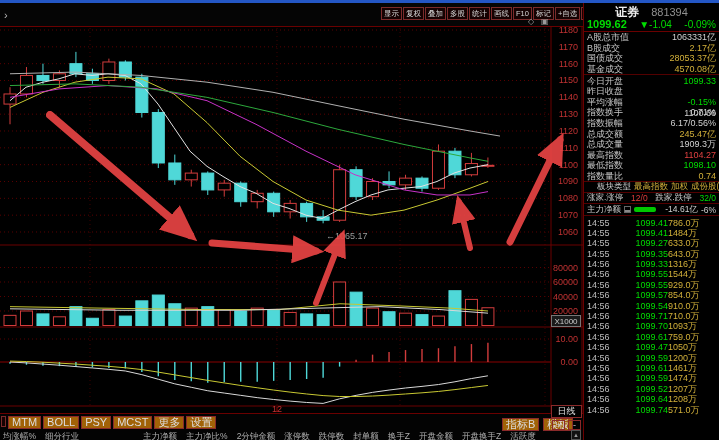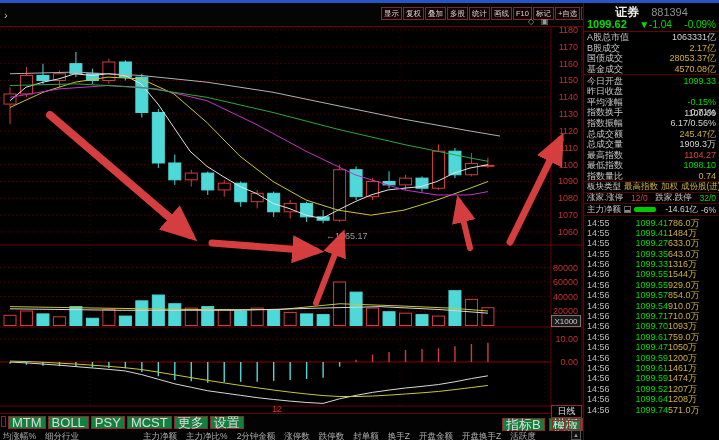--- a/index.html
+++ b/index.html
@@ -17,21 +17,21 @@
   .mini{position:absolute;top:15px;color:#9a9a9a;font-size:8px;line-height:8px}
   
   #chart{position:absolute;left:0;top:27px}
   .period-box{position:absolute;left:551px;top:405px;width:31px;height:13px;border:1px solid #8a2a2a;
     background:#000;color:#e0e0e0;font-size:9px;line-height:11px;text-align:center;z-index:6}
   
   .bottom{position:absolute;left:0;top:413px;width:583px;height:27px;background:#030303;
     border-top:1px solid #6a0000}
   .tabs{position:absolute;left:1px;top:2px;display:flex;gap:2px}
   .tab-stub{width:5px;height:11px;border:1px solid #7c2a2a;background:#150202}
-  .tab{border:1px solid #8a2a2a;background:#15803d;color:#dddddd;font-size:13px;
+  .tab{border:1px solid #8a2a2a;background:#a16207;color:#dddddd;font-size:11px;
     padding:0 3px;line-height:11px;white-space:nowrap}
   .right-btns{position:absolute;left:502px;top:4px;display:flex;gap:4px}
   .pm{position:absolute;left:552px;top:6px;display:flex;gap:3px;z-index:7}
   .pm span{width:13px;height:10px;border:1px solid #8a2a2a;color:#cccccc;font-size:9px;
     line-height:8px;text-align:center}
   .funcs{position:absolute;left:3px;top:17px;display:flex;gap:9px;color:#b0b0b0;font-size:8.5px;
     white-space:nowrap}
   .funcs span.gap{margin-right:55px}
   .scrollstub{position:absolute;left:571px;top:16px;width:10px;height:10px;border:1px solid #555;
     color:#999;font-size:6px;line-height:8px;text-align:center;background:#111}
@@ -42,21 +42,21 @@
   .p-title{font-size:12px;font-weight:bold;color:#efefef}
   .p-code{font-size:11px;color:#909090}
   .p-quote{height:15px;display:flex;justify-content:space-between;align-items:center;
     padding:0 3px;border-bottom:1px solid #6a0000}
   .q-price{font-size:11px;font-weight:bold;color:#00dc00}
   .q-chg,.q-pct{font-size:10px;color:#00dc00}
   .sec{border-bottom:1px solid #530000}
   .irow{height:10.6px;display:flex;justify-content:space-between;align-items:center;padding:0 3px;
     line-height:10px}
   .irow .lab{color:#c8c8c8}
-  .sector-row{height:11px;display:flex;align-items:center;gap:3px;padding:0 3px;
+  .sector-row{height:11px;display:flex;align-items:center;gap:3px;padding:0 13px;
     border-bottom:1px solid #530000;font-size:8.5px;white-space:nowrap}
   .slink{color:#d2b03a}
   .updown-row{height:11px;display:flex;align-items:center;justify-content:space-between;
     padding:0 3px;border-bottom:1px solid #530000;font-size:8.5px}
   .mainnet-row{height:12px;display:flex;align-items:center;gap:3px;padding:0 3px;
     border-bottom:1px solid #530000;font-size:8.5px}
   .mn-bar{width:22px;height:5px;background:#00c800;border-radius:2px}
   .mn-icon{width:7px;height:7px;border:1px solid #666;
     background:linear-gradient(to top,#888 0 2px,transparent 2px)}
   .ticks{padding-top:1px}

